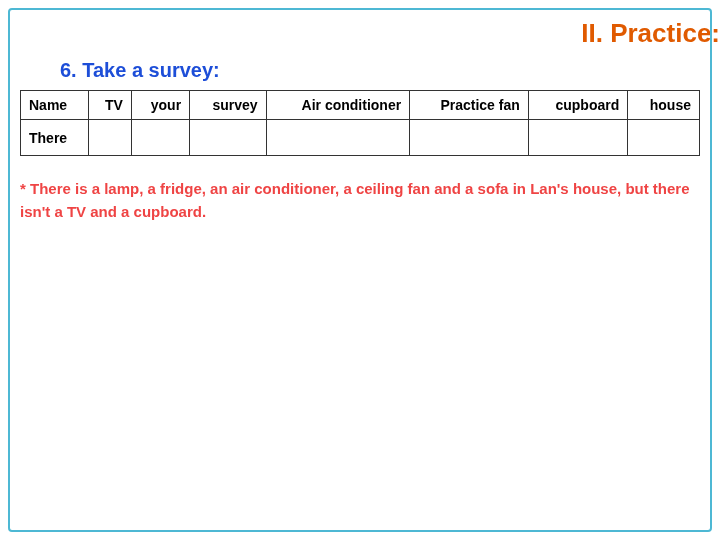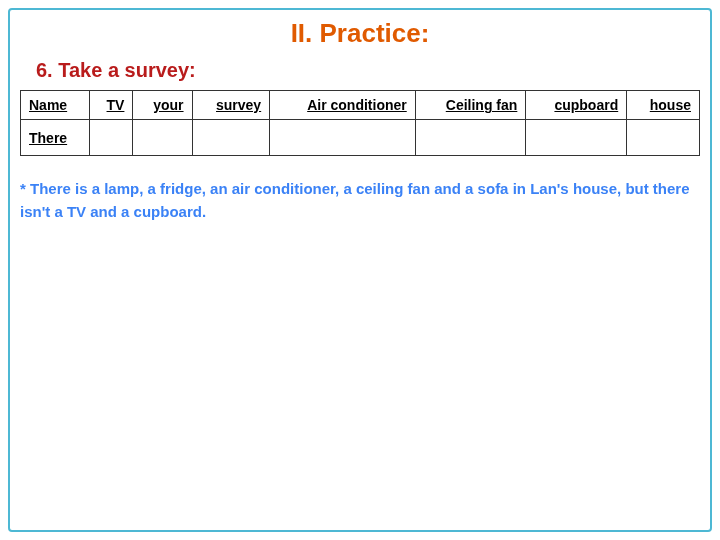--- a/index.html
+++ b/index.html
@@ -17,46 +17,45 @@
       position: absolute;
       top: 8px;
       left: 8px;
       right: 8px;
       bottom: 8px;
       border: 2px solid #4db8d4;
       border-radius: 4px;
     }
 
     .page-title {
-      text-align: center;
+      text-align: right;
       font-size: 26px;
       font-weight: bold;
       color: #e05a00;
       padding-top: 18px;
       padding-bottom: 10px;
     }
 
     .section-title {
       font-size: 20px;
       font-weight: bold;
-      color: #b91c1c;
-      padding-left: 36px;
+      color: #1d4ed8;
+      padding-left: 60px;
       padding-bottom: 8px;
     }
 
     .table-wrapper {
       padding-left: 20px;
       padding-right: 20px;
     }
 
     table {
       width: 100%;
       border-collapse: collapse;
       font-size: 14px;
-      text-decoration: underline;
     }
 
     table td, table th {
       border: 1px solid #333;
       padding: 6px 8px;
       text-align: right;
       vertical-align: middle;
     }
 
     table td:first-child {
@@ -79,21 +78,21 @@
       color: #000;
     }
 
     .question-section p {
       margin-bottom: 4px;
     }
 
     .answer-section {
       padding: 8px 20px 4px 20px;
       font-size: 15px;
-      color: #3b82f6;
+      color: #ef4444;
       font-weight: bold;
       line-height: 1.5;
     }
   </style>
 </head>
 <body>
 
 <div class="outer-border"></div>
 
 <div class="page-title">II. Practice:</div>
@@ -102,21 +101,21 @@
 
 <div class="table-wrapper">
   <table>
     <tbody>
         <tr class="header-row">
       <td>Name</td>
       <td>TV</td>
       <td>your</td>
       <td>survey</td>
       <td>Air conditioner</td>
-      <td>Ceiling fan</td>
+      <td>Practice fan</td>
       <td>cupboard</td>
       <td>house</td>
     </tr>
     <tr class="data-row">
       <td>There</td>
       <td></td>
       <td></td>
       <td></td>
       <td></td>
       <td></td>

